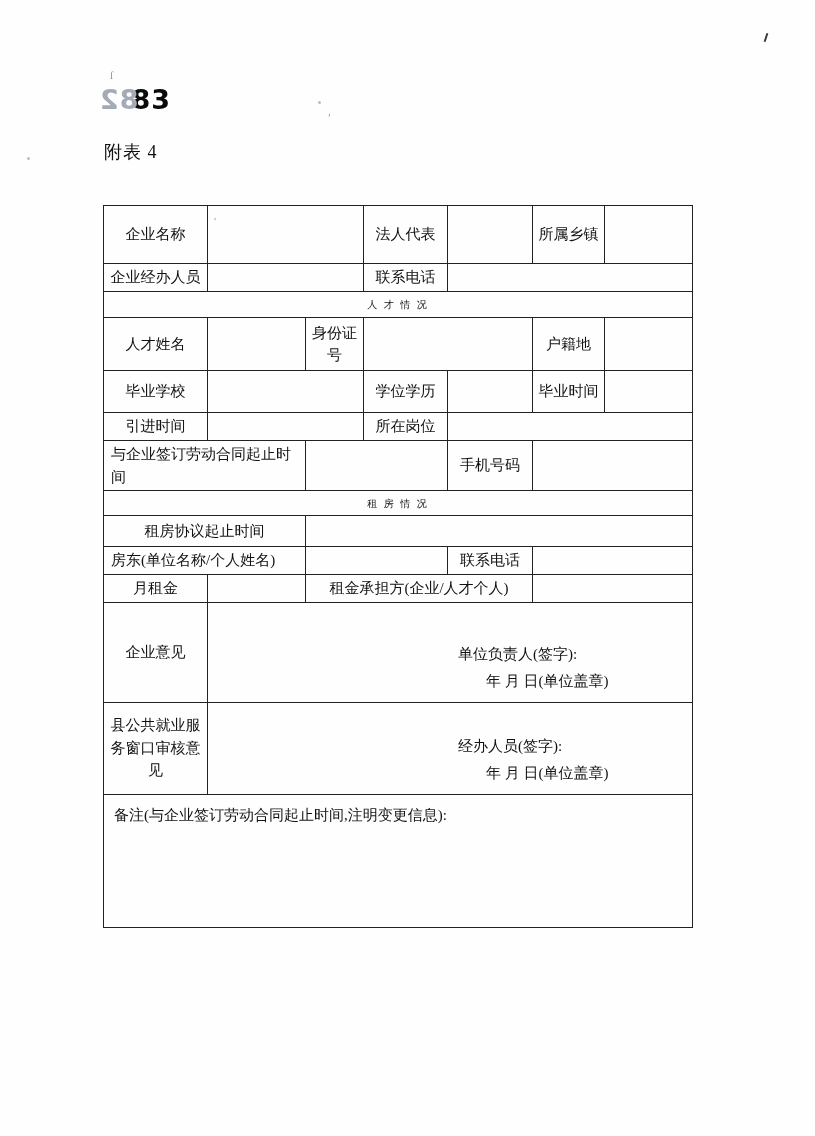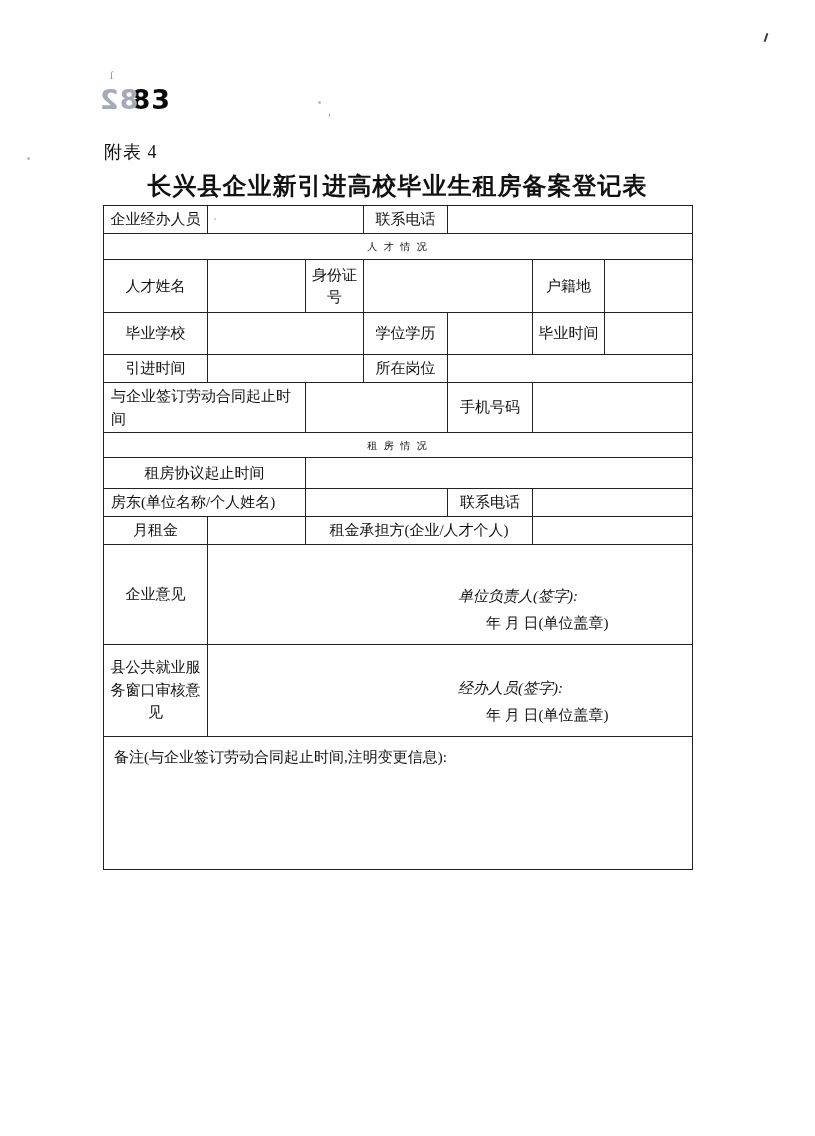--- a/index.html
+++ b/index.html
@@ -44,21 +44,21 @@
     padding:2px 4px;
     overflow:hidden;
   }
   .form td.sec {
     font-weight:normal; font-size:10px; letter-spacing:2px;
   }
   .form td.left { text-align:left; padding-left:7px; }
   .form td.opinion {
     vertical-align:bottom; text-align:left; padding:0 0 9px 0;
   }
-  .sig1 { margin-left:250px; white-space:nowrap;font-style:italic; }
+  .sig1 { margin-left:250px; white-space:nowrap; }
   .sig2 { margin-left:278px; margin-top:5px; white-space:nowrap; }
   .form td.remarks {
     vertical-align:top; text-align:left; padding:9px 10px;
   }
   
   .speck { position:absolute; color:#8d939d; font-size:11px; line-height:1; }
   .tickmark {
     position:absolute; left:765px; top:33px;
     width:2px; height:9px; background:#3a3a3a; transform:rotate(18deg);
   }
@@ -73,34 +73,41 @@
 
   <div class="speck" style="left:110px;top:70px;">ſ</div>
   <div class="dotmark" style="left:318px;top:101px;"></div>
   <div class="speck" style="left:328px;top:106px;">,</div>
   <div class="tickmark"></div>
   <div class="dotmark" style="left:27px;top:157px;"></div>
   <div class="speck" style="left:214px;top:216px;">'</div>
 
   <div class="attachment">附表 4</div>
 
-  <div class="doc-title">长兴县企业新引进高校毕业生租房备案登记表</div>
 
   <table class="form">
     <colgroup>
       <col style="width:104px">
         <col style="width:98px">
         <col style="width:58px">
       <col style="width:84px">
         <col style="width:85px">
         <col style="width:72px">
       <col style="width:88px">
     </colgroup>
 
     <tbody>
+        <tr style="height:58px">
+      <td>企业名称</td>
+      <td colspan="2"></td>
+      <td>法人代表</td>
+      <td></td>
+      <td>所属乡镇</td>
+      <td></td>
+    </tr>
 
     <tr style="height:28px">
       <td>企业经办人员</td>
       <td colspan="2"></td>
       <td>联系电话</td>
       <td colspan="3"></td>
     </tr>
 
     <tr style="height:26px">
       <td colspan="7" class="sec">人 才 情 况</td>

